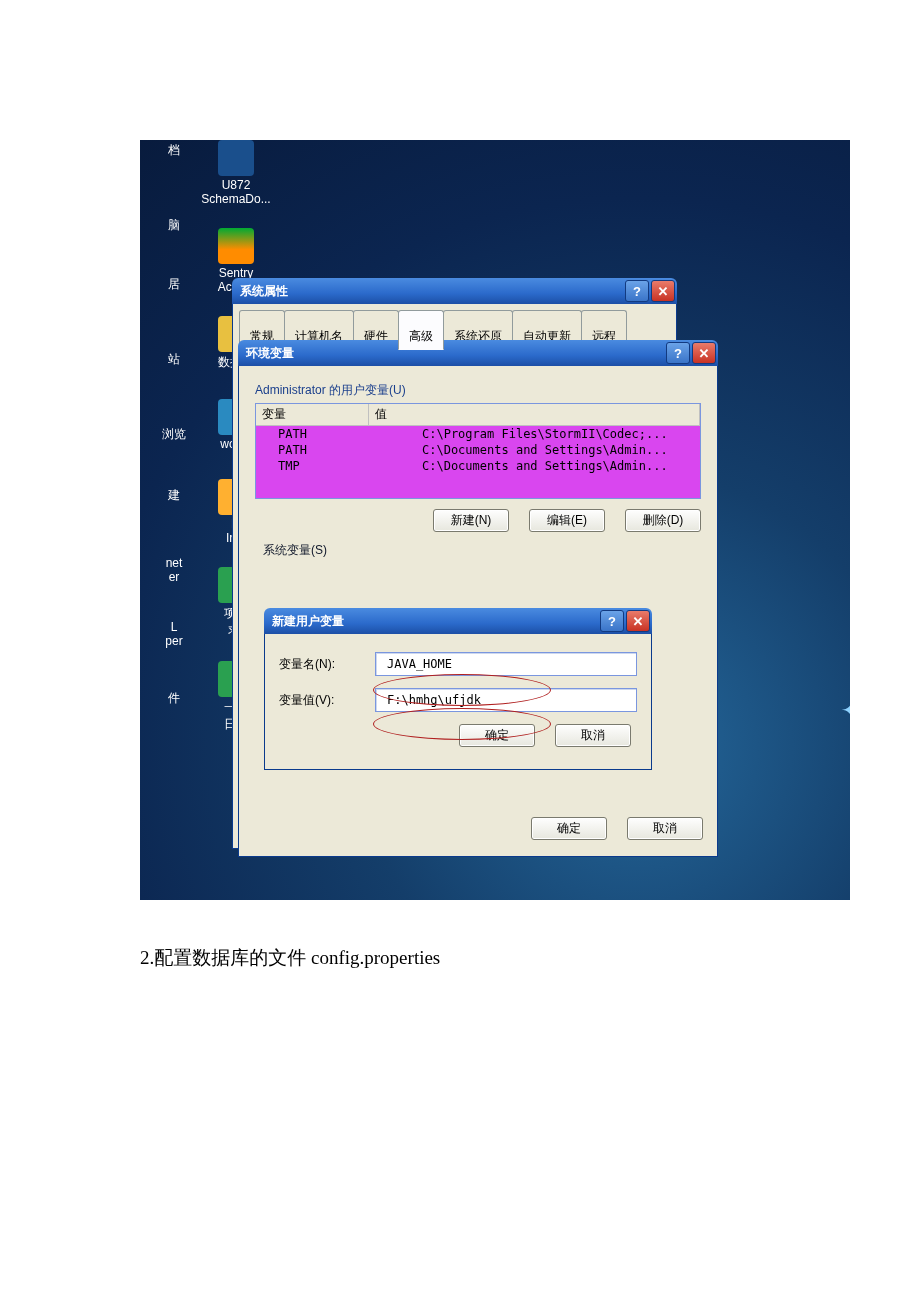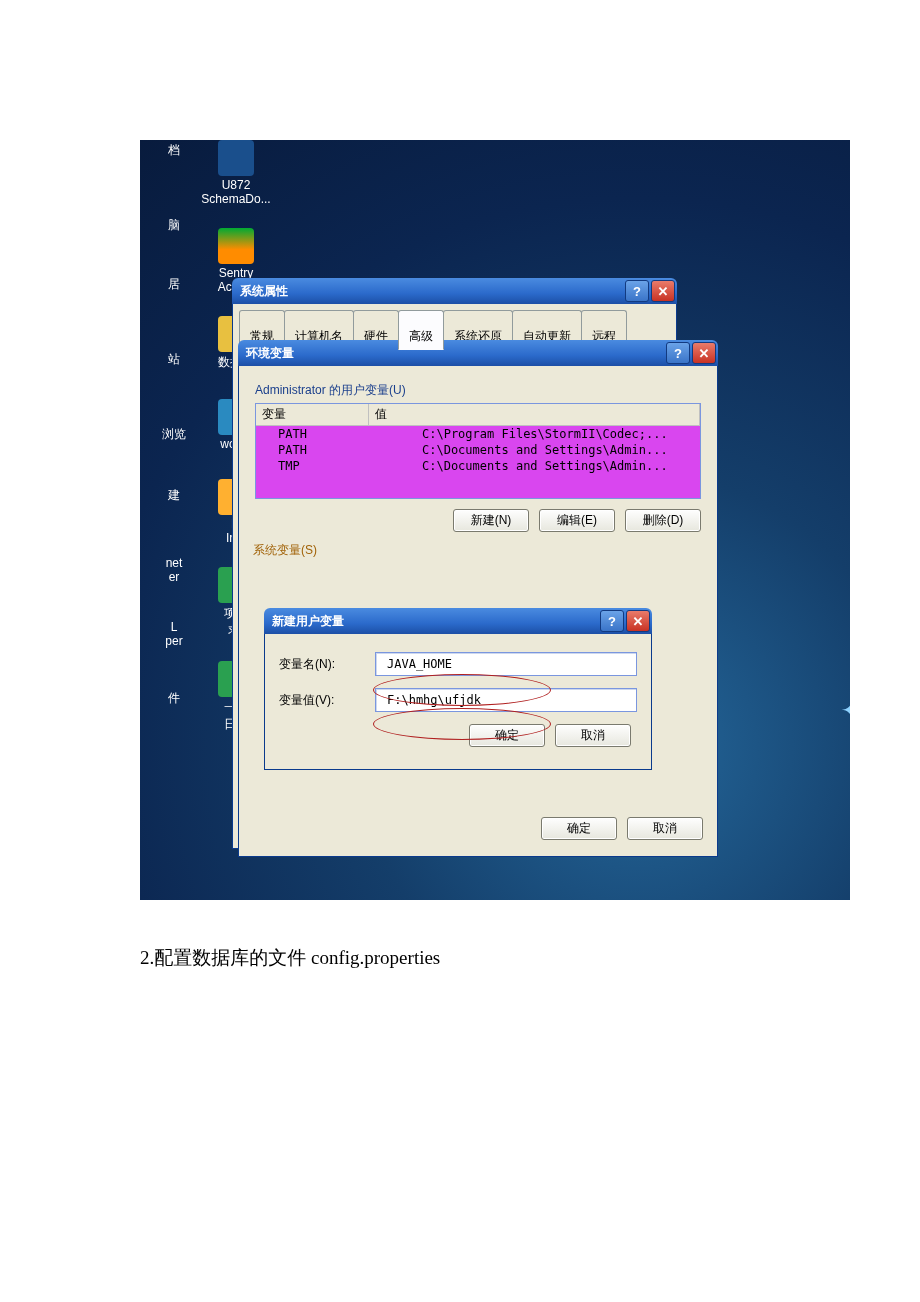--- a/index.html
+++ b/index.html
@@ -35,25 +35,25 @@
   .envvar { left:98px; top:200px; width:480px; }
   .envvar .winbody { padding:10px 10px 10px 10px; }
   .group-label { color:#1a3f8c; margin:6px 0 4px 6px; }
   .listbox { border:1px solid #7a96df; background:#d946ef; height:94px; margin:0 6px; }
   .list-head { display:flex; background:#ece9d8; border-bottom:1px solid #c0c0c0; }
   .list-head .col { padding:2px 6px; border-right:1px solid #c0c0c0; }
   .col-var { width:100px; }
   .col-val { flex:1; }
   .list-row { display:flex; }
   .list-row .cell { padding:1px 22px; font-family:Tahoma,monospace,"SimSun"; }
-  .btn-row { display:flex; justify-content:flex-end; gap:10px; margin:10px 6px 8px 0; }
+  .btn-row { display:flex; justify-content:flex-end; gap:20px; margin:10px 6px 8px 0; }
   .xp-btn { min-width:76px; height:23px; background:linear-gradient(#fefefe,#e7e7de);
     border:1px solid #7a7a6e; border-radius:3px; box-shadow:inset 0 0 0 1px #fff; font-size:12px;
     display:inline-flex; align-items:center; justify-content:center; font-family:Tahoma,"SimSun",sans-serif;}
-  .sys-label { color:#a16207; margin:10px 0 2px 4px; }
+  .sys-label { color:#0f172a; margin:10px 0 2px 14px; }
   
   .newvar { left:124px; top:468px; width:388px; }
   .newvar .form { padding:18px 14px 14px 14px; }
   .form-row { display:flex; align-items:center; margin-bottom:12px; }
   .form-row label { width:96px; }
   .form-row input { flex:1; height:20px; border:1px solid #7a96df; padding:1px 11px;
     font-family:Tahoma,monospace; font-size:12px; box-shadow:inset 1px 1px 0 #cdd8ee;}
   .ellipse { position:absolute; border:1px solid #b02020; border-radius:50%; pointer-events:none; }
   .watermark { position:absolute; left:190px; top:274px; font-size:40px; font-family:Arial,sans-serif;
     color:rgba(140,140,140,0.25); letter-spacing:2px; pointer-events:none; font-weight:bold;}

